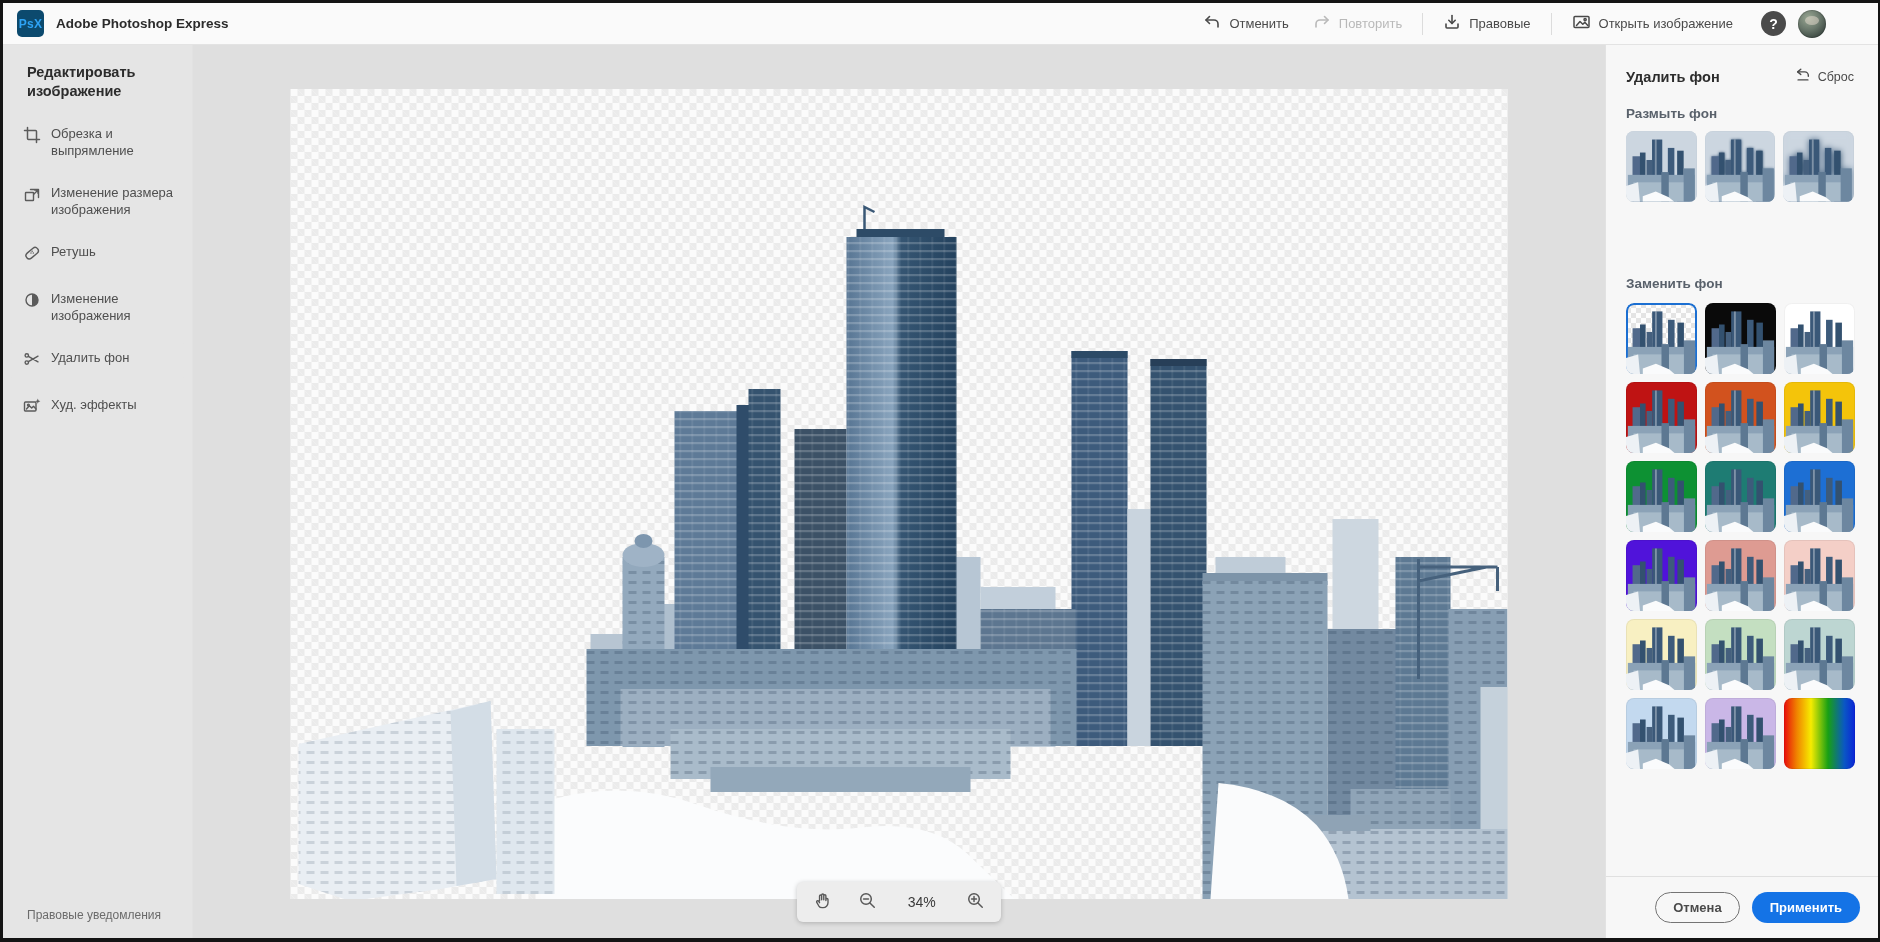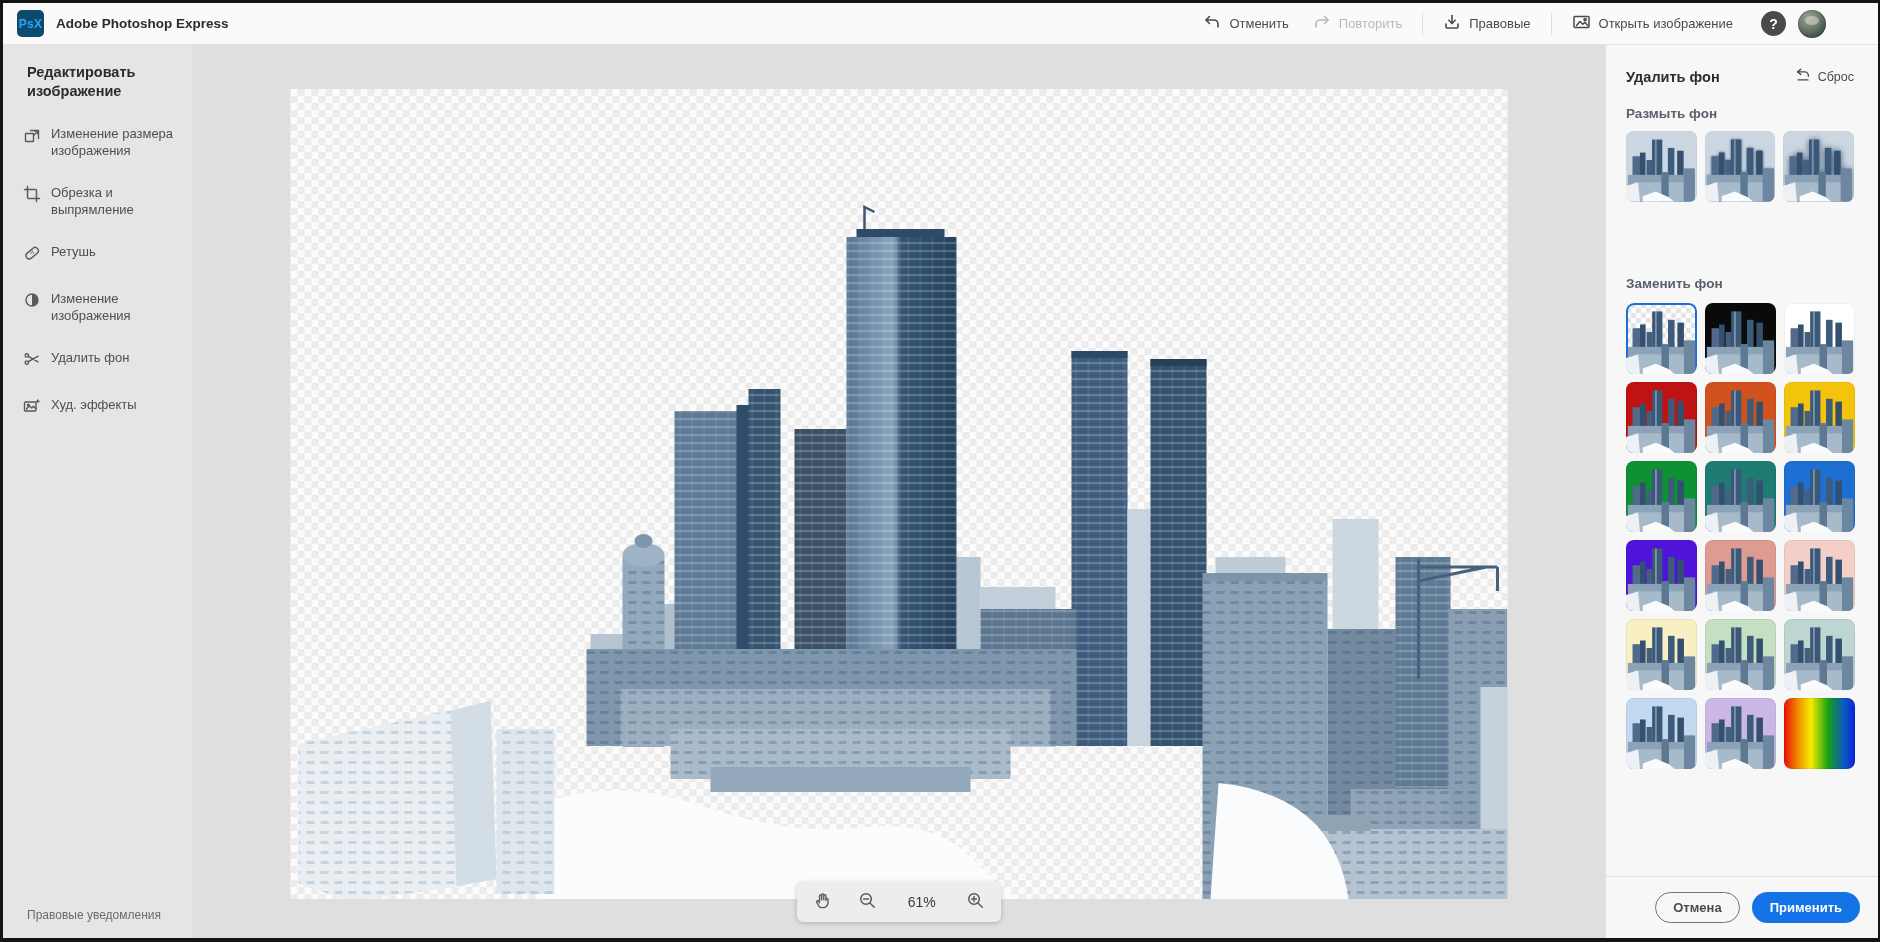--- a/index.html
+++ b/index.html
@@ -175,33 +175,33 @@
       <div class="avatar"></div>
     </div>
   </header>
 
   <div class="main">
 
     <aside class="sidebar">
       <div class="side-header">Редактировать изображение</div>
       <nav class="side-nav" id="side-nav">
           <div class="side-item">
+            <span class="icn"><svg width="18" height="18" viewBox="0 0 18 18" fill="none" stroke-width="1.5" stroke-linecap="round">
+                <path d="M4.5 1.5 v11 a1 1 0 0 0 1 1 h11"></path>
+                <path d="M1.5 4.5 h11 a1 1 0 0 1 1 1 v11"></path>
+              </svg></span>
+            <span class="lbl">Обрезка и выпрямление</span>
+          </div>
+          <div class="side-item">
             <span class="icn"><svg width="18" height="18" viewBox="0 0 18 18" fill="none" stroke-width="1.4" stroke-linecap="round" stroke-linejoin="round">
                 <rect x="2.5" y="7.5" width="8" height="8" rx="0.5"></rect>
                 <path d="M7.5 4.5 h8 v8"></path>
                 <path d="M11 9 l4 -4 m-3.2 0 h3.2 v3.2"></path>
               </svg></span>
             <span class="lbl">Изменение размера изображения</span>
-          </div>
-          <div class="side-item">
-            <span class="icn"><svg width="18" height="18" viewBox="0 0 18 18" fill="none" stroke-width="1.5" stroke-linecap="round">
-                <path d="M4.5 1.5 v11 a1 1 0 0 0 1 1 h11"></path>
-                <path d="M1.5 4.5 h11 a1 1 0 0 1 1 1 v11"></path>
-              </svg></span>
-            <span class="lbl">Обрезка и выпрямление</span>
           </div>
           <div class="side-item">
             <span class="icn"><svg width="18" height="18" viewBox="0 0 18 18" fill="none" stroke-width="1.4">
                 <g transform="rotate(-40 9 9)">
                   <rect x="2" y="6" width="14" height="6.5" rx="3.2"></rect>
                   <circle cx="8.2" cy="8.4" r="0.7" fill="#5b5b5b" stroke="none"></circle>
                   <circle cx="10" cy="9.8" r="0.7" fill="#5b5b5b" stroke="none"></circle>
                   <circle cx="10.2" cy="7.8" r="0.7" fill="#5b5b5b" stroke="none"></circle>
                 </g>
               </svg></span>
@@ -334,21 +334,21 @@
 
       <div class="zoombar">
         <span><svg width="19" height="19" viewBox="0 0 18 18" fill="none" stroke-width="1.3" stroke-linecap="round" stroke-linejoin="round">
               <path d="M6.2 9.2 V4.8 a1 1 0 0 1 2 0 V8.4 M8.2 8.2 V3.8 a1 1 0 0 1 2 0 V8.2 M10.2 8.4 V4.6 a1 1 0 0 1 2 0 V9 M12.2 9 v-.9 a1 1 0 0 1 2 0 v3.1 a4.6 4.6 0 0 1 -4.6 4.6 h-.9 a4 4 0 0 1 -3.3 -1.8 L3.6 10.8 a1 1 0 0 1 1.7 -1.1 l.9 1.4"></path>
             </svg></span>
         <span><svg width="19" height="19" viewBox="0 0 18 18" fill="none" stroke-width="1.4" stroke-linecap="round">
               <circle cx="7.6" cy="7.6" r="5"></circle>
               <path d="M11.3 11.3 L15.4 15.4"></path>
               <path d="M5.3 7.6 h4.6"></path>
             </svg></span>
-        <span class="zoom-level">61%</span>
+        <span class="zoom-level">34%</span>
         <span><svg width="19" height="19" viewBox="0 0 18 18" fill="none" stroke-width="1.4" stroke-linecap="round">
               <circle cx="7.6" cy="7.6" r="5"></circle>
               <path d="M11.3 11.3 L15.4 15.4"></path>
               <path d="M5.3 7.6 h4.6 M7.6 5.3 v4.6"></path>
             </svg></span>
       </div>
     </section>
 
     <aside class="panel">
       <div class="panel-body">

